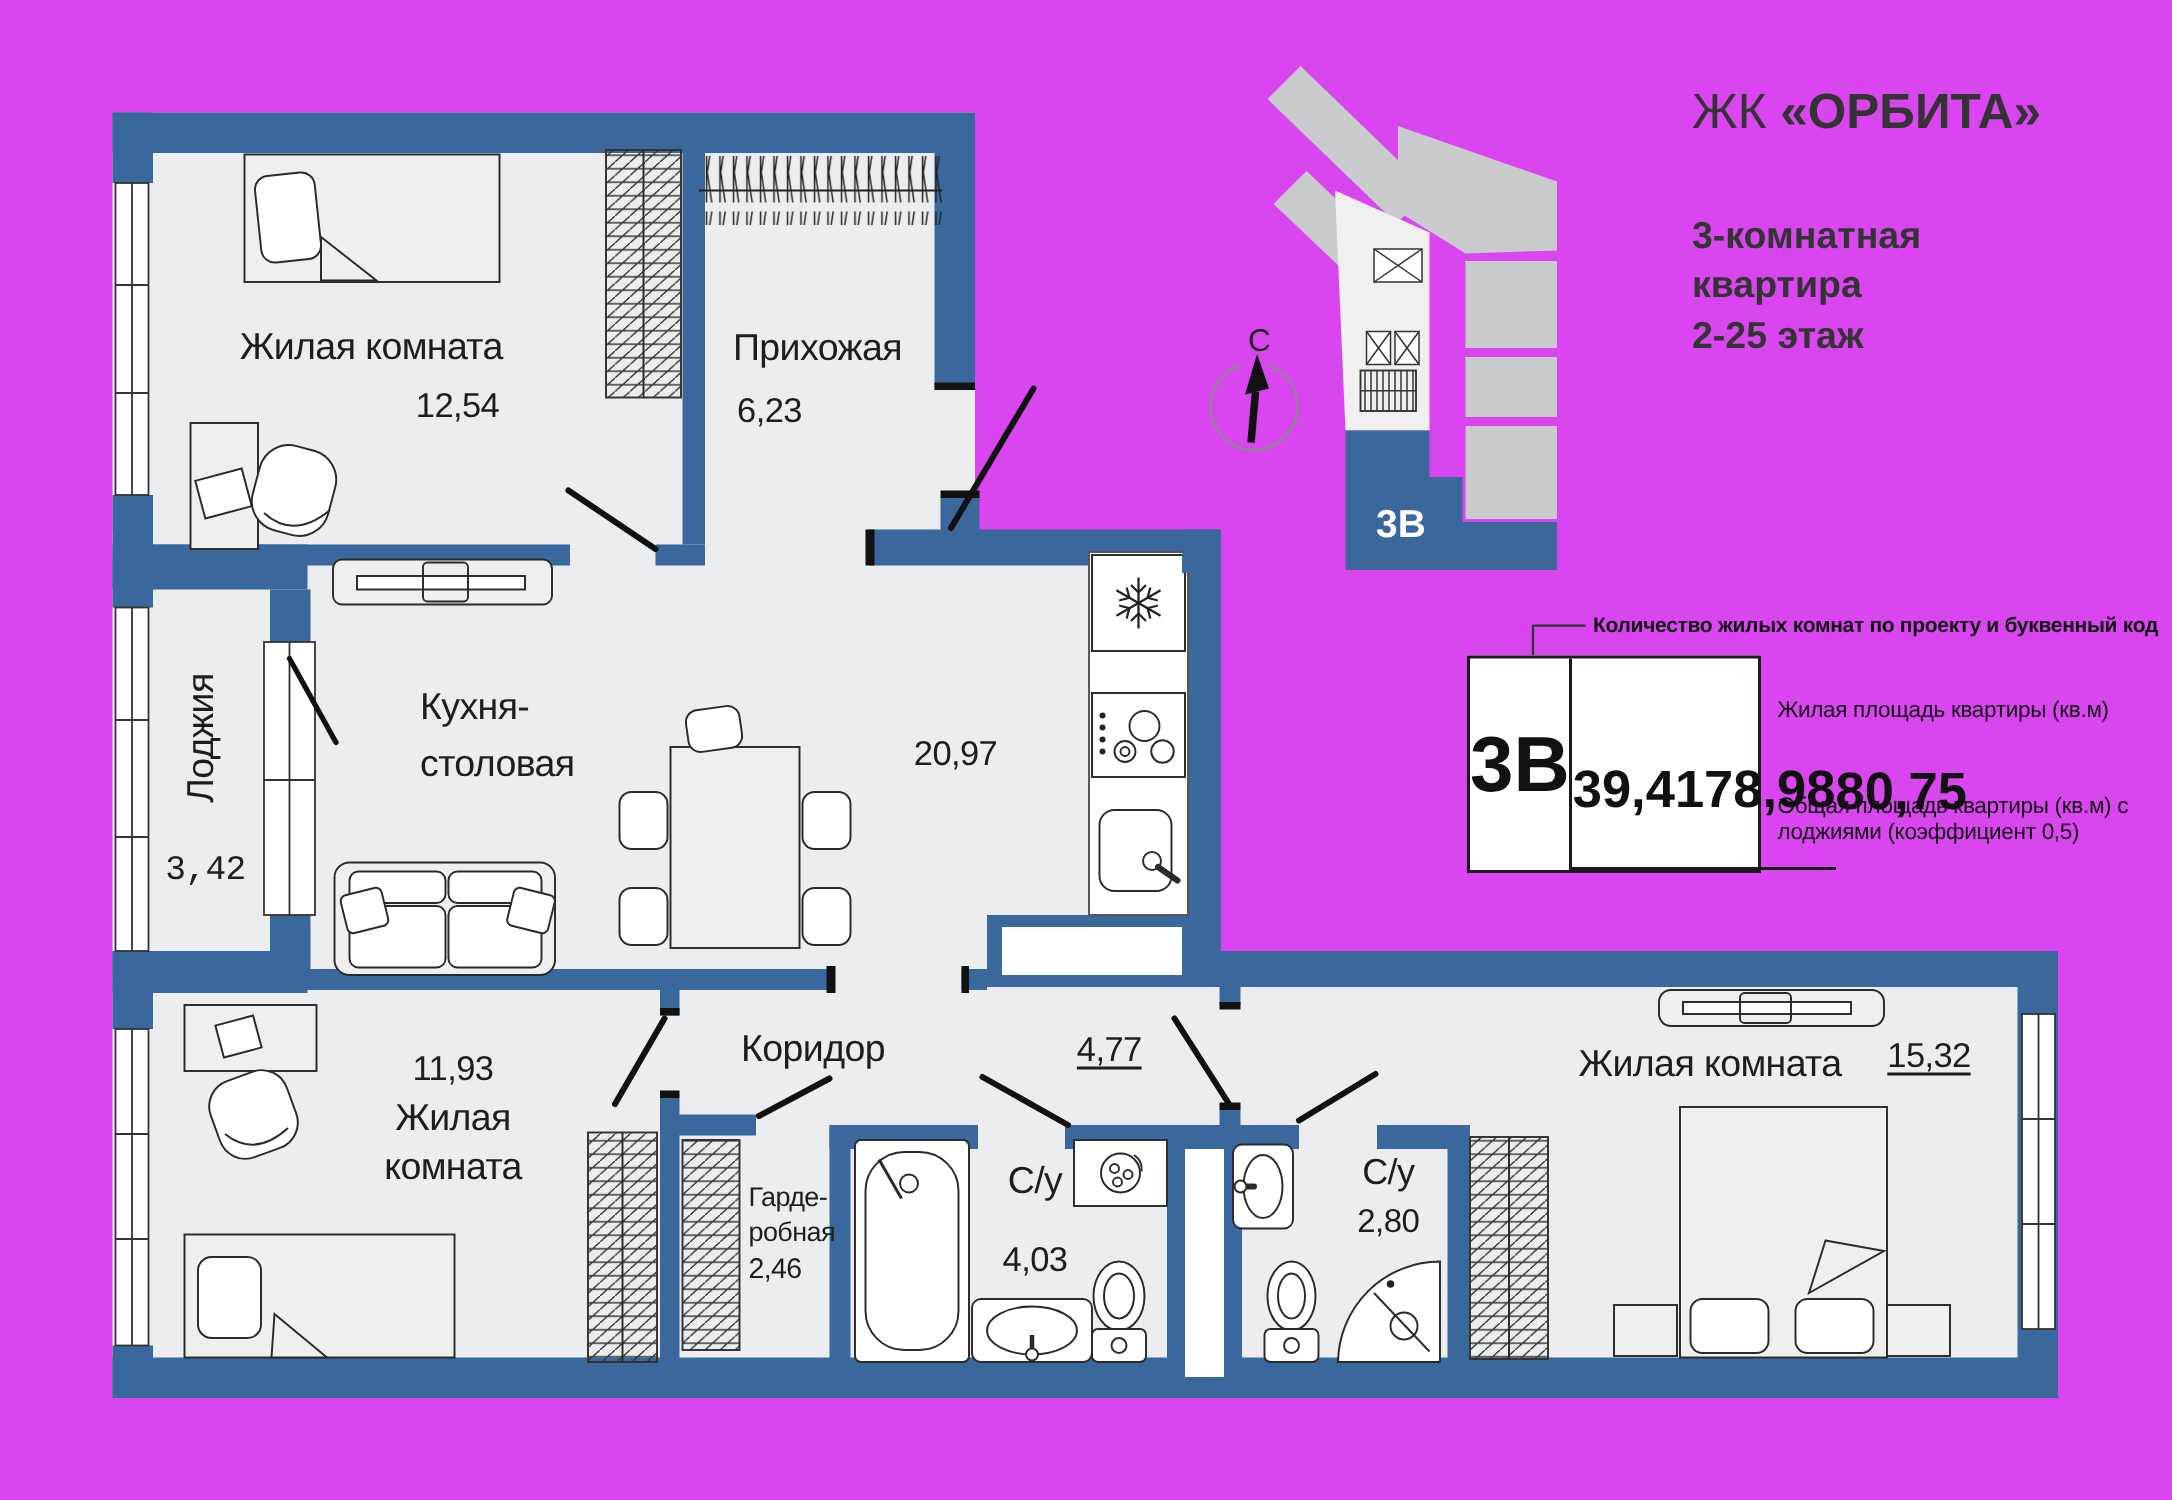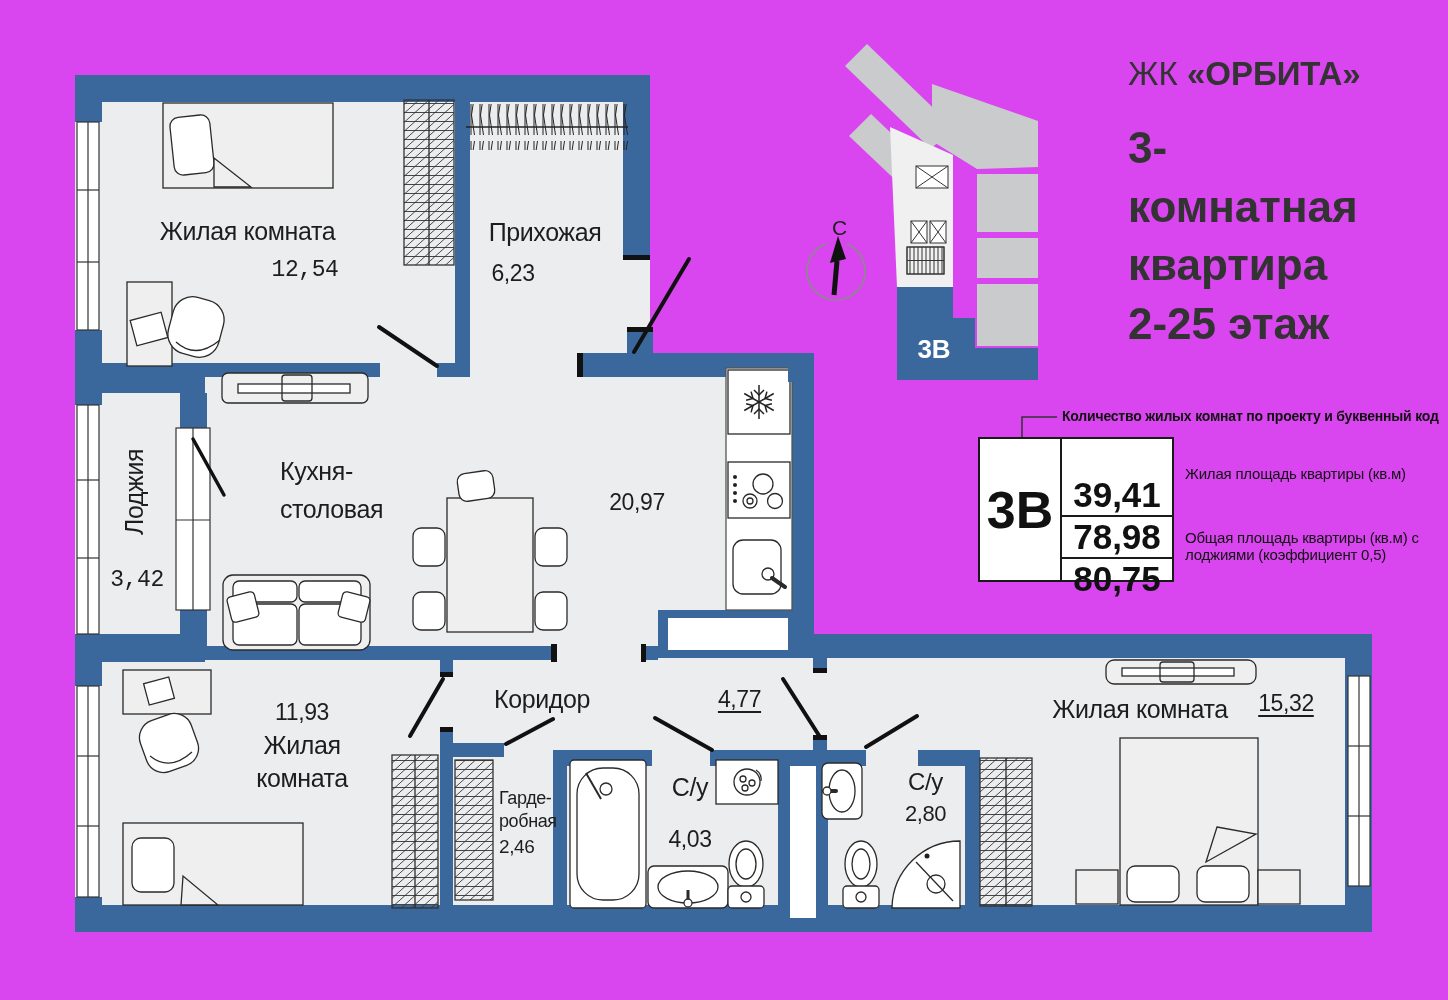--- a/index.html
+++ b/index.html
@@ -11,33 +11,33 @@
   .room-area{font-size:23px;}
   .underlined{text-decoration:underline;text-underline-offset:4px;}
   .small-name{font-size:18px;line-height:1.25;}
   .small-area{font-size:19px;margin-top:4px;}
   .vertical{transform:translate(-50%,-50%) rotate(-90deg);transform-origin:center;}
   
   .hdr{position:absolute;left:1128px;top:55px;width:260px;color:#333;}
   .hdr-title{font-size:33px;white-space:nowrap;}
   .hdr-title .thin{font-weight:400;}
   .hdr-title .bold{font-weight:800;}
-  .hdr-sub{margin-top:26px;font-size:44px;font-weight:800;line-height:1.33;}
+  .hdr-sub{margin-top:48px;font-size:25px;font-weight:800;line-height:1.33;}
   
   .loc-code{position:absolute;left:914px;top:334px;width:40px;text-align:center;
             color:#fff;font-size:26px;font-weight:700;}
   .compass-n{position:absolute;left:832px;top:216px;font-size:21px;color:#222;}
   
   .callout{position:absolute;left:1062px;top:408px;font-size:14px;font-weight:600;
            color:#111;white-space:nowrap;letter-spacing:-0.2px;}
   .itable{position:absolute;left:978px;top:437px;width:196px;height:145px;
           border:2px solid #1a1a1a;box-sizing:border-box;display:flex;background:#fff;}
   .code-cell{width:80px;border-right:2px solid #1a1a1a;display:flex;align-items:center;
              justify-content:center;font-size:52px;font-weight:800;color:#111;}
-  .val-col{flex:1;display:flex;flex-direction:column;margin-top:36px;}
+  .val-col{flex:1;display:flex;flex-direction:row;margin-top:36px;}
   .val-row{flex:1;display:flex;align-items:center;justify-content:center;
            font-size:35px;font-weight:800;color:#111;border-bottom:2px solid #1a1a1a;}
   .val-row:last-child{border-bottom:none;}
   .desc-col{position:absolute;left:1185px;top:437px;width:262px;height:145px;
             display:flex;flex-direction:column;}
   .desc-row{flex:1;display:flex;align-items:center;font-size:15px;color:#111;
             line-height:1.15;letter-spacing:-0.2px;}
 </style>
 </head>
 <body>
@@ -390,21 +390,21 @@
     <div class="val-row">78,98</div>
     <div class="val-row">80,75</div>
   </div>
 </div>
 <div class="desc-col">
   <div class="desc-row">Жилая площадь квартиры (кв.м)</div>
   <div class="desc-row">Общая площадь квартиры (кв.м) с лоджиями (коэффициент 0,5)</div>
 </div>
 
 <div class="lbl room-name c" style="left:155px;top:216px;width:185px;">Жилая комната</div>
-<div class="lbl room-area c" style="left:270px;top:257px;width:70px;font-family:Liberation Mono, monospace;">12,54</div>
+<div class="lbl room-area c" style="left:270px;top:257px;width:70px;">12,54</div>
 
 <div class="lbl room-name c" style="left:480px;top:217px;width:130px;">Прихожая</div>
 <div class="lbl room-area c" style="left:483px;top:260px;width:60px;">6,23</div>
 
 <div class="lbl room-name c vertical" style="left:134px;top:492px;width:140px;">Лоджия</div>
 <div class="lbl room-area c" style="left:107px;top:567px;width:60px;font-family:Liberation Mono, monospace;">3,42</div>
 
 <div class="lbl room-name" style="left:280px;top:452px;line-height:38px;">
   <div>Кухня-</div>
   <div>столовая</div>

